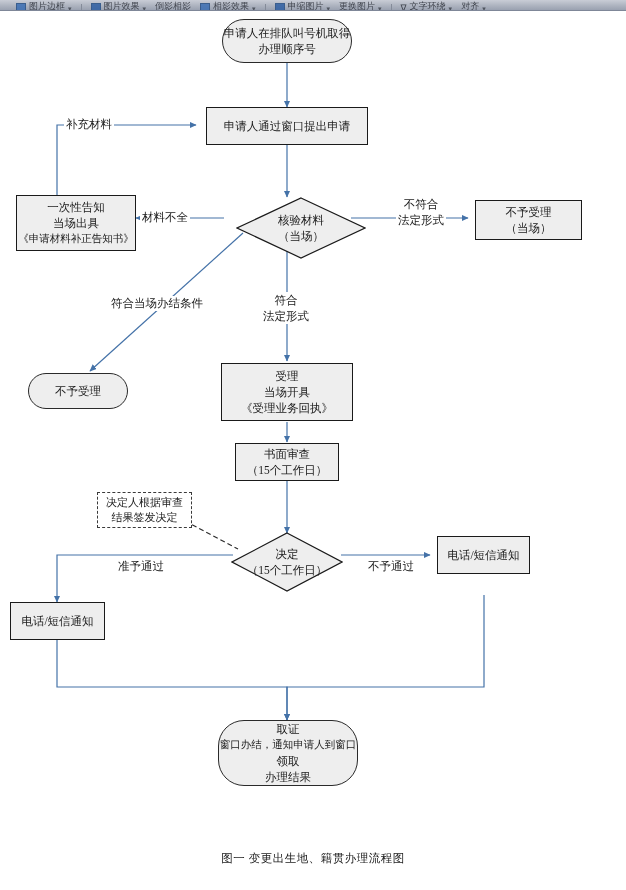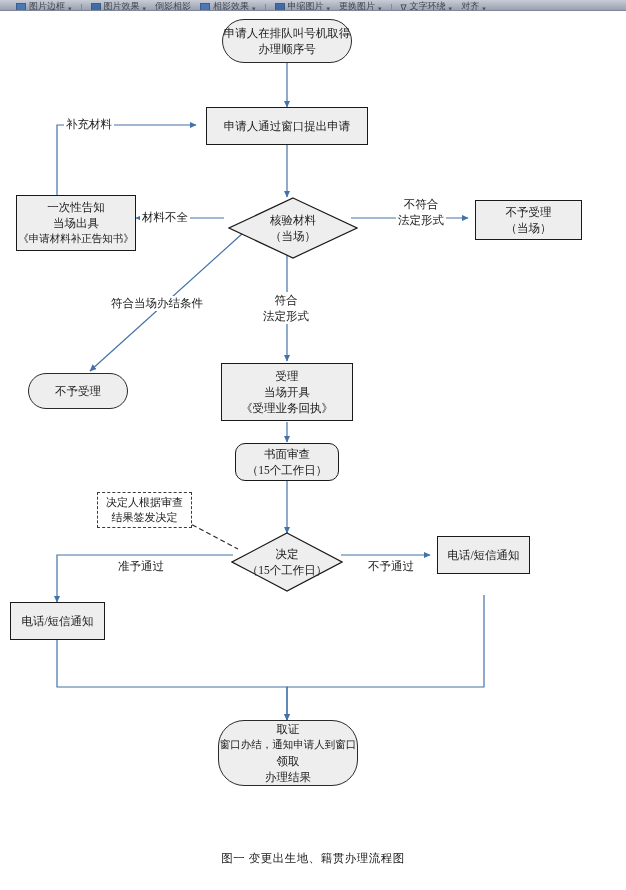--- a/index.html
+++ b/index.html
@@ -225,21 +225,21 @@
   <div class="node" style="left:206px; top:96px; width:162px; height:38px;">
     <span>申请人通过窗口提出申请</span>
   </div>
 
   <div class="node" style="left:16px; top:184px; width:120px; height:56px;">
     <span>一次性告知</span>
     <span>当场出具</span>
     <span style="font-size:10.5px">《申请材料补正告知书》</span>
   </div>
 
-  <div class="node diamond" style="left:228px; top:186px; width:130px; height:62px;">
+  <div class="node diamond" style="left:236px; top:186px; width:130px; height:62px;">
     <svg class="dshape" viewBox="0 0 130 62" preserveAspectRatio="none">
       <polygon points="65,1 129,31 65,61 1,31" fill="#eeeeee" stroke="#1a1a1a" stroke-width="1.2"></polygon>
     </svg>
     <span class="dlabel">核验材料</span>
     <span class="dlabel">（当场）</span>
   </div>
 
   <div class="node" style="left:475px; top:189px; width:107px; height:40px;">
     <span>不予受理</span>
     <span>（当场）</span>
@@ -248,21 +248,21 @@
   <div class="node term" style="left:28px; top:362px; width:100px; height:36px;">
     <span>不予受理</span>
   </div>
 
   <div class="node" style="left:221px; top:352px; width:132px; height:58px;">
     <span>受理</span>
     <span>当场开具</span>
     <span>《受理业务回执》</span>
   </div>
 
-  <div class="node" style="left:235px; top:432px; width:104px; height:38px;border-radius:10px;">
+  <div class="node" style="left:235px; top:432px; width:104px; height:38px;">
     <span>书面审查</span>
     <span>（15个工作日）</span>
   </div>
 
   <div class="node dashed" style="left:97px; top:481px; width:95px; height:36px;">
     <span>决定人根据审查</span>
     <span>结果签发决定</span>
   </div>
 
   <div class="node diamond" style="left:231px; top:521px; width:112px; height:60px;">

